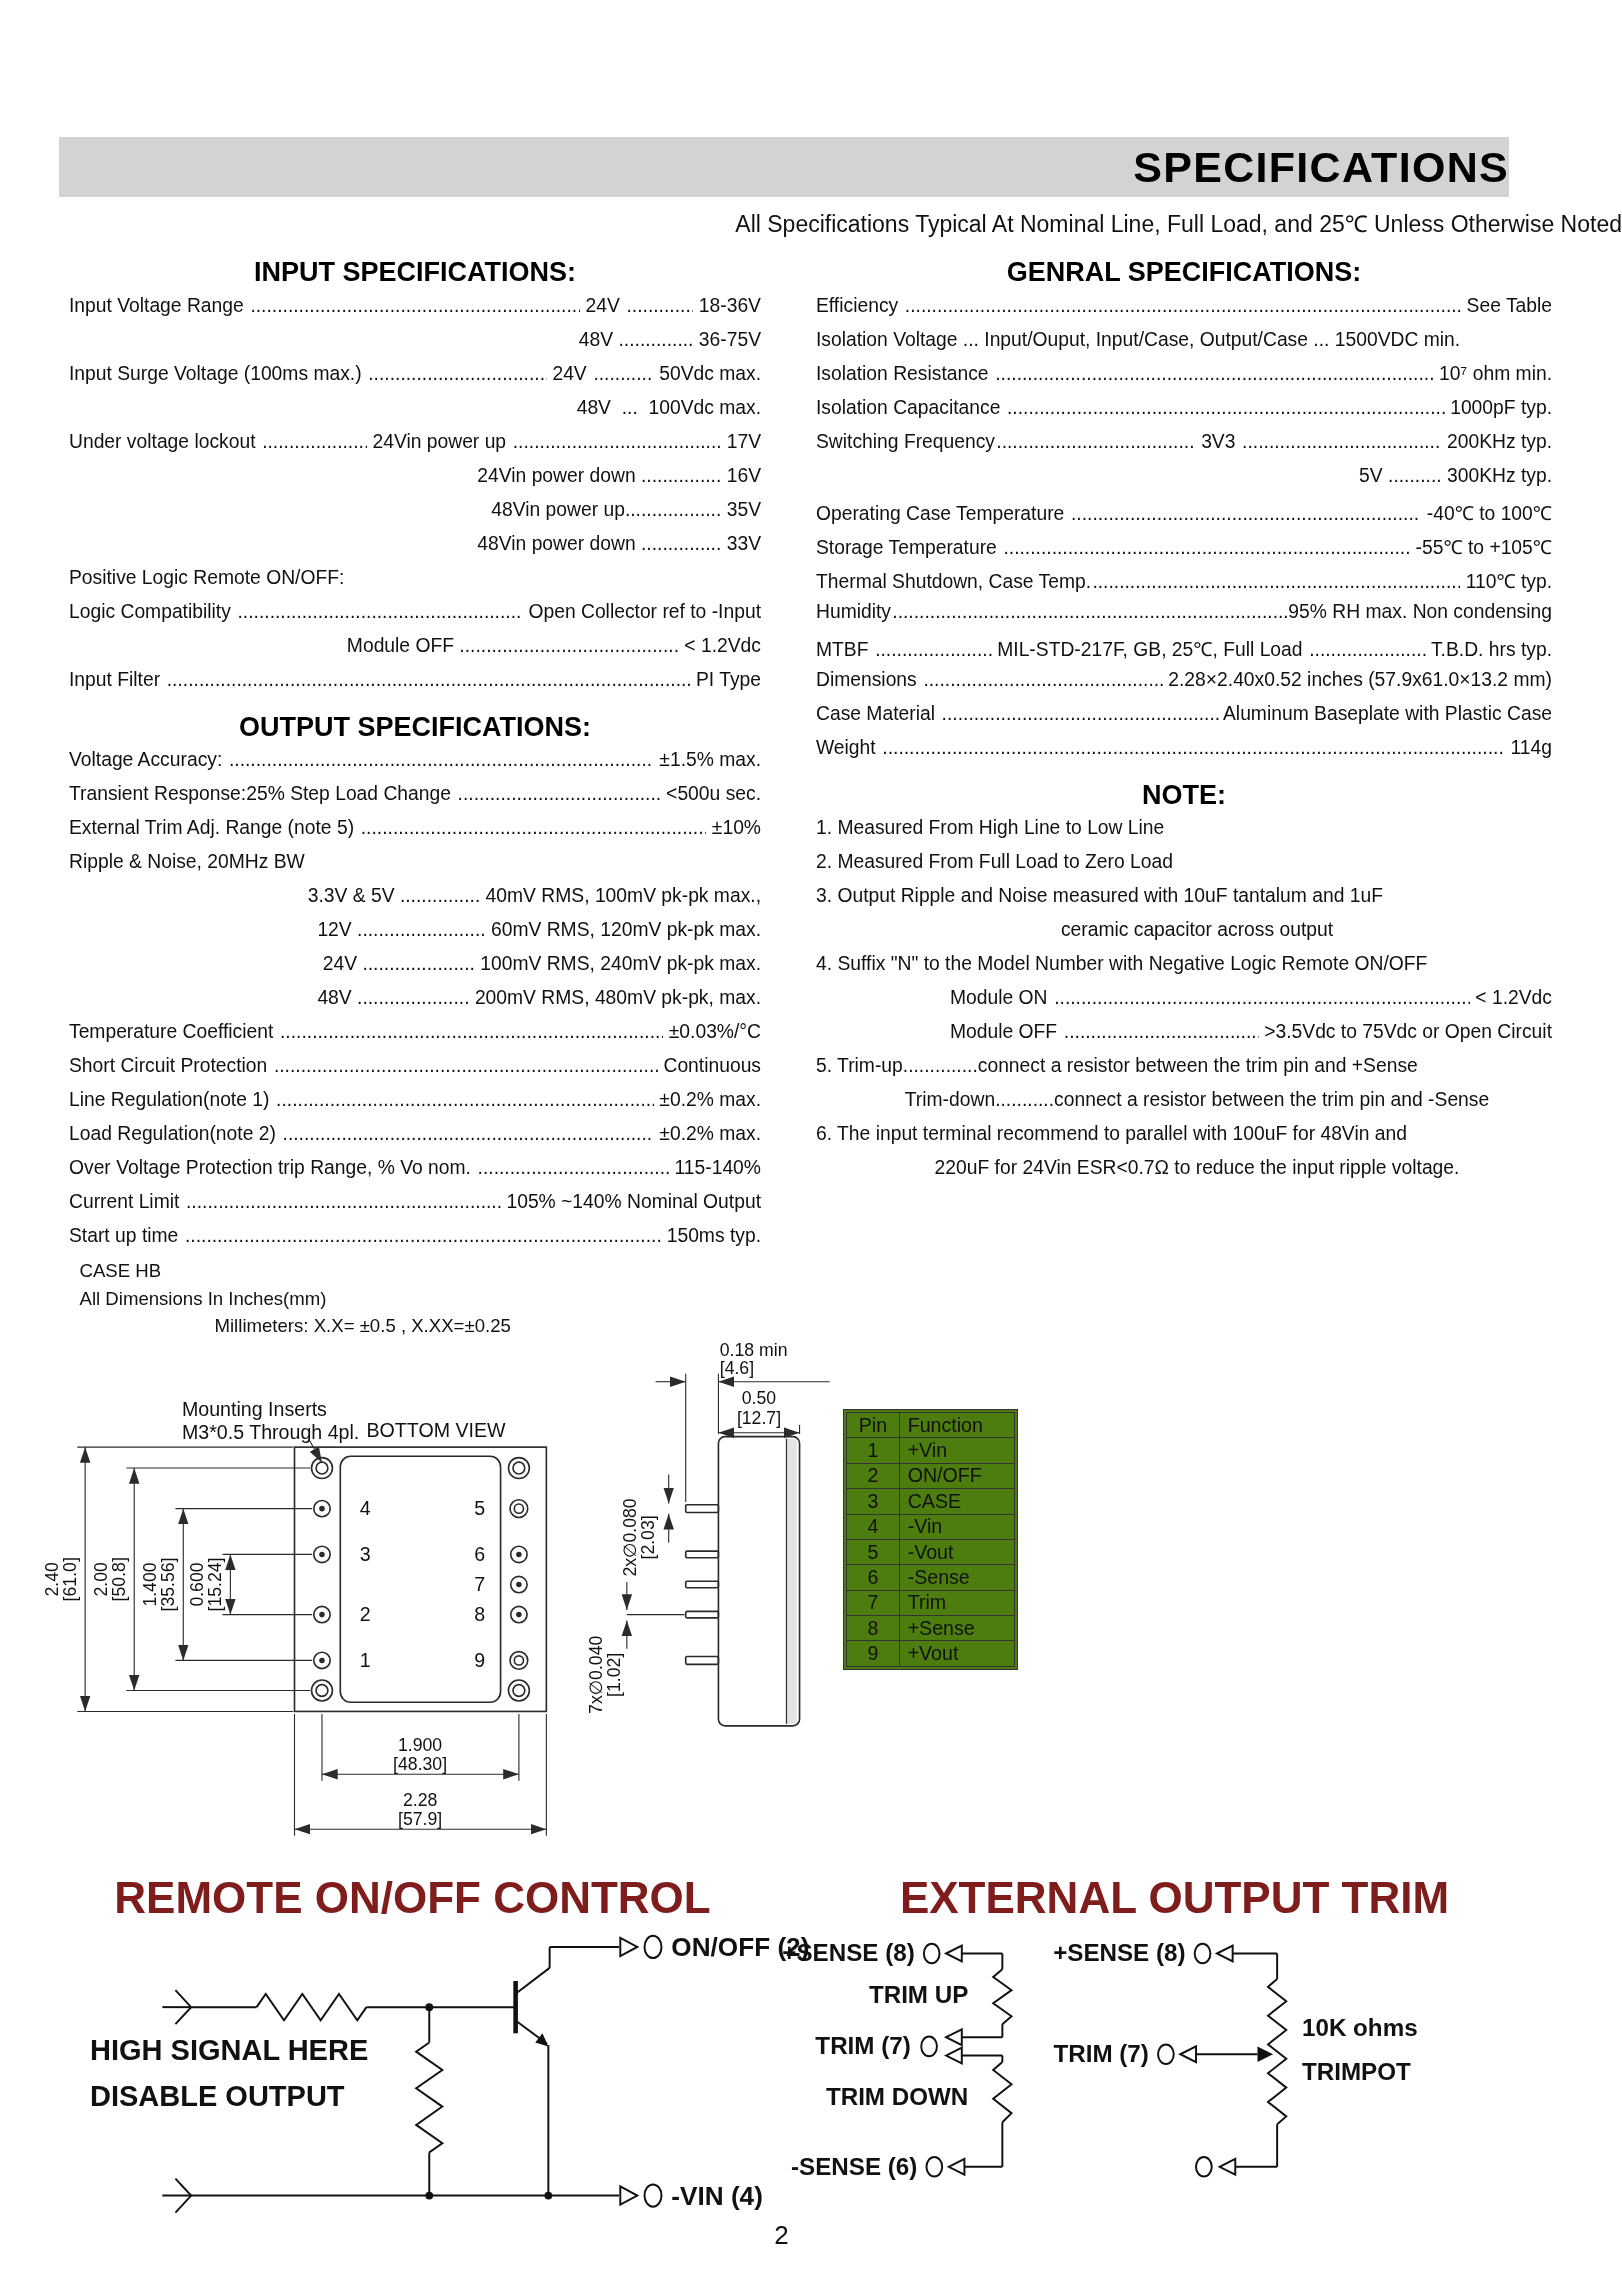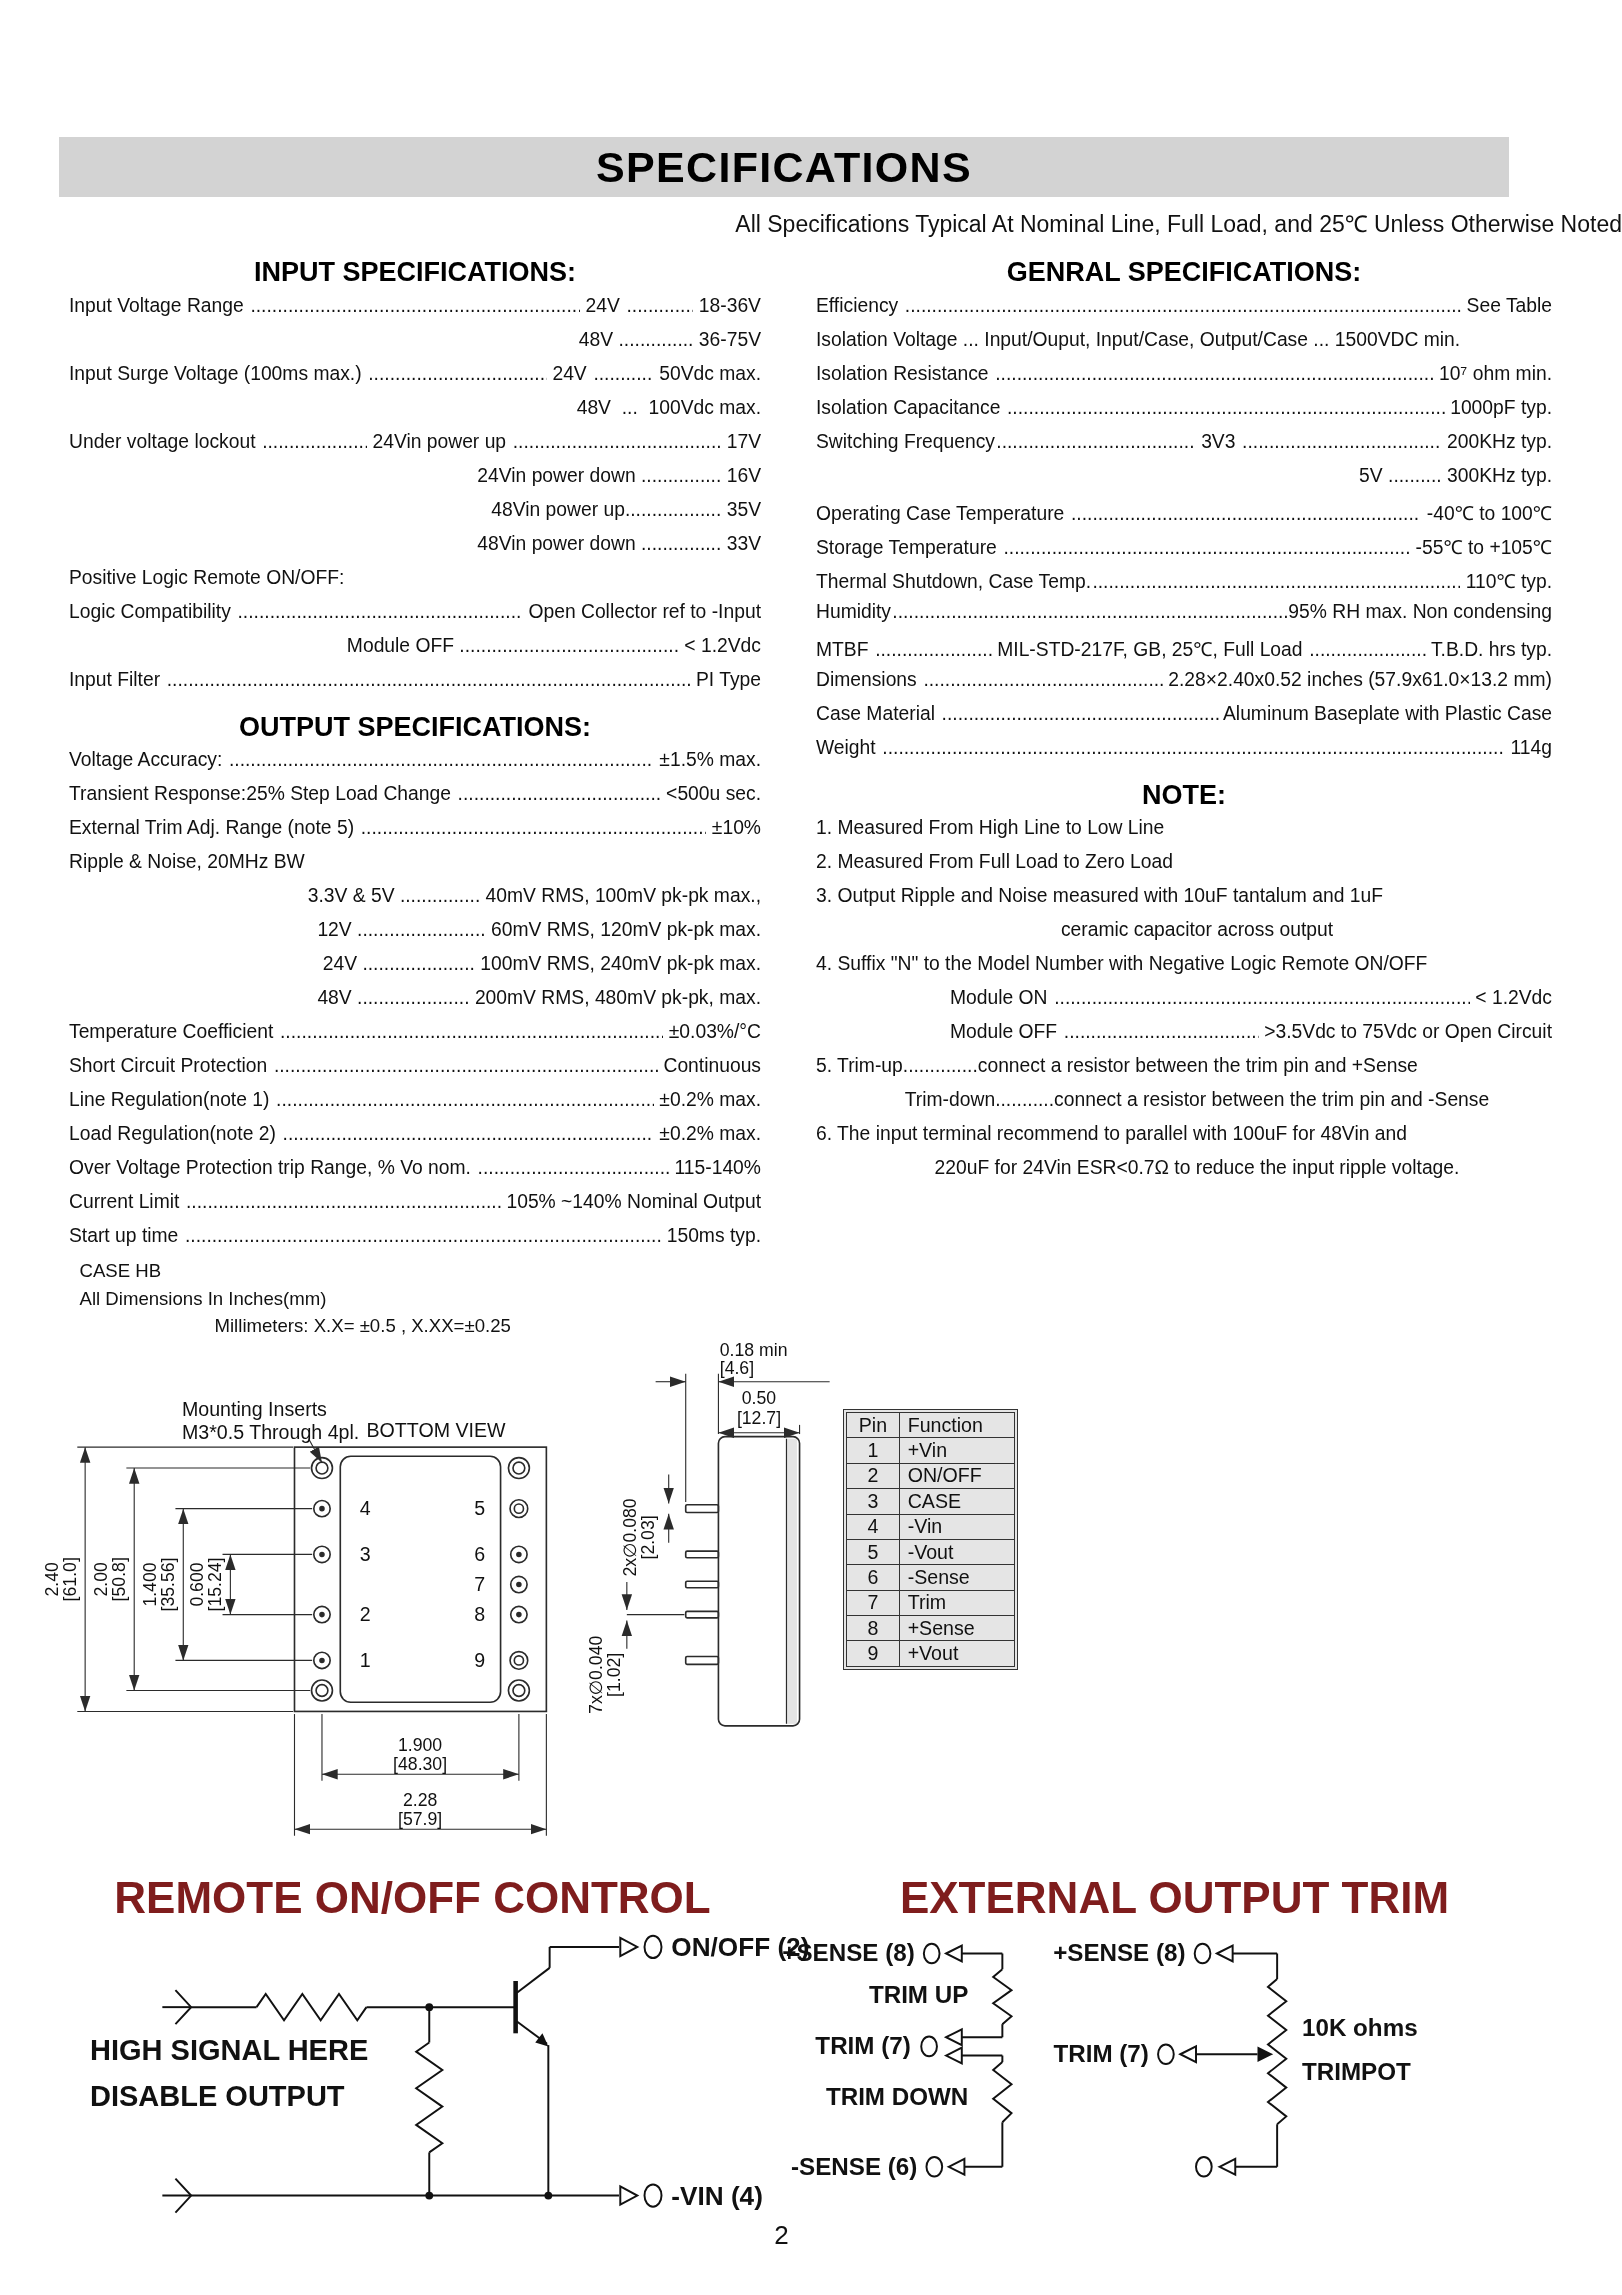--- a/index.html
+++ b/index.html
@@ -1,37 +1,37 @@
 <!DOCTYPE html>
 <html style="font-size:10.5px"><head>
 <meta charset="utf-8">
 <style>
   html,body{margin:0;padding:0;background:#888;}
   .page{position:relative;width:1622px;height:2295px;background:#ffffff;
         font-family:"Liberation Sans",sans-serif;color:#111;overflow:hidden;}
   .header-bar{position:absolute;left:59px;top:137px;width:1450px;height:60px;background:#d3d3d3;
-              display:flex;align-items:center;justify-content:center;}
+              display:flex;align-items:center;justify-content:flex-end;}
   .title{font-size:43px;font-weight:bold;letter-spacing:1.3px;color:#000;}
   .subtitle{position:absolute;left:0;top:207px;width:1622px;text-align:right;font-size:23px;}
   .col{position:absolute;top:257px;}
   #col-left{left:69px;width:692px;}
   #col-right{left:816px;width:736px;}
   h2{font-size:27px;line-height:31px;font-weight:bold;margin:0 0 6.5px 0;color:#000;text-align:center;}
   .mt{margin-top:9.2px;}
   .spec-line{display:flex;align-items:baseline;height:34px;font-size:19.3px;white-space:pre;}
   .note .spec-line{height:34px;}
   .spec-line .txt{flex:0 0 auto;white-space:pre;}
   .spec-line .dots{flex:1 1 0;min-width:0;overflow:hidden;white-space:nowrap;padding:0 1.3px;}
   .al-right{justify-content:flex-end;}
   .ind1{padding-left:26px;justify-content:center;}
   .ind2{padding-left:134px;}
   .ind3{padding-left:135px;}
   .case-block{margin-top:1px;padding-left:10.5px;}
   .case-block .spec-line{height:27.5px;font-size:18.6px;}
-  #pin-table-wrap{position:absolute;left:843px;top:1409px;border:1.3px solid #333;padding:2px;background:#e5e5e5;}
+  #pin-table-wrap{position:absolute;left:843px;top:1409px;border:1.3px solid #333;padding:2px;background:#4d7c0f;}
   #pin-table-wrap table{border-collapse:collapse;font-size:19.6px;}
   #pin-table-wrap th,#pin-table-wrap td{border:1.3px solid #333;font-weight:400;text-align:left;
       padding:0.7px 7.9px;height:21px;}
   #pin-table-wrap th:first-child,#pin-table-wrap td:first-child{width:36px;text-align:center;}
   #pin-table-wrap th:last-child,#pin-table-wrap td:last-child{width:98px;}
   .big-heading{position:absolute;font-size:44px;font-weight:bold;text-align:center;color:#7f1d1d;}
   #remote-heading{left:92px;top:1873px;width:641px;}
   #trim-heading{left:854px;top:1873px;width:641px;}
   #high-signal{position:absolute;left:90px;top:2027px;font-size:29px;font-weight:bold;line-height:46px;}
   #page-number{position:absolute;left:762px;top:2220px;width:39px;text-align:center;font-size:26px;}

